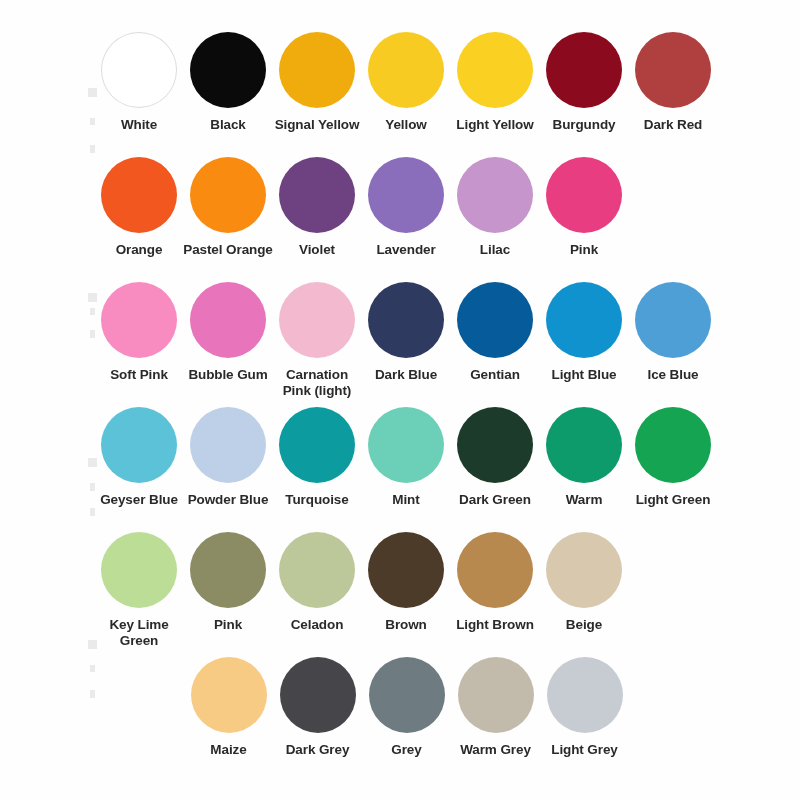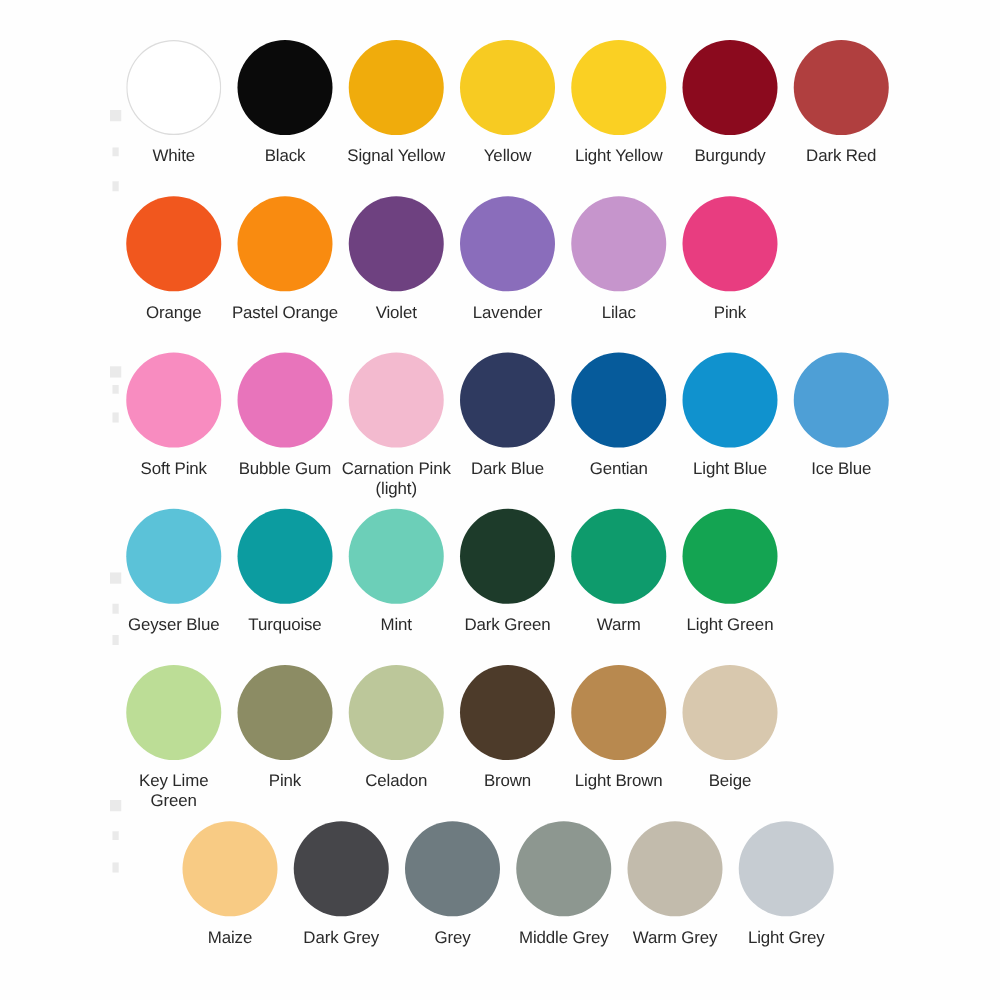--- a/index.html
+++ b/index.html
@@ -58,21 +58,21 @@
     border-radius: 50%;
     flex: none;
   }
   .swatch-disc.outlined {
     box-shadow: inset 0 0 0 1px #dcdcdc;
   }
 
   .swatch-label {
     margin-top: 9px;
     font-size: 13.5px;
-    font-weight: normal;
+    font-weight: bold;
     line-height: 1.18;
     text-align: center;
     color: #2a2a2a;
     letter-spacing: -0.1px;
     width: 92px;
   }
 </style>
 </head>
 <body>
 
@@ -177,20 +177,24 @@
           <div class="swatch-disc" style="background: rgb(78, 159, 214);"></div>
           <div class="swatch-label">Ice Blue</div>
         </div>
       </div>
       <div class="swatch-row">
         <div class="swatch-cell">
           <div class="swatch-disc" style="background: rgb(91, 194, 216);"></div>
           <div class="swatch-label">Geyser Blue</div>
         </div>
         <div class="swatch-cell">
+          <div class="swatch-disc" style="background: rgb(189, 208, 232);"></div>
+          <div class="swatch-label">Powder Blue</div>
+        </div>
+        <div class="swatch-cell">
           <div class="swatch-disc" style="background: rgb(12, 156, 160);"></div>
           <div class="swatch-label">Turquoise</div>
         </div>
         <div class="swatch-cell">
           <div class="swatch-disc" style="background: rgb(108, 207, 184);"></div>
           <div class="swatch-label">Mint</div>
         </div>
         <div class="swatch-cell">
           <div class="swatch-disc" style="background: rgb(29, 59, 42);"></div>
           <div class="swatch-label">Dark Green</div>
@@ -237,24 +241,20 @@
         </div>
         <div class="swatch-cell">
           <div class="swatch-disc" style="background: rgb(70, 70, 74);"></div>
           <div class="swatch-label">Dark Grey</div>
         </div>
         <div class="swatch-cell">
           <div class="swatch-disc" style="background: rgb(110, 123, 128);"></div>
           <div class="swatch-label">Grey</div>
         </div>
         <div class="swatch-cell">
-          <div class="swatch-disc" style="background: rgb(141, 151, 144);"></div>
-          <div class="swatch-label">Middle Grey</div>
-        </div>
-        <div class="swatch-cell">
           <div class="swatch-disc" style="background: rgb(194, 187, 172);"></div>
           <div class="swatch-label">Warm Grey</div>
         </div>
         <div class="swatch-cell">
           <div class="swatch-disc" style="background: rgb(198, 204, 210);"></div>
           <div class="swatch-label">Light Grey</div>
         </div>
       </div>
     </div>
 

